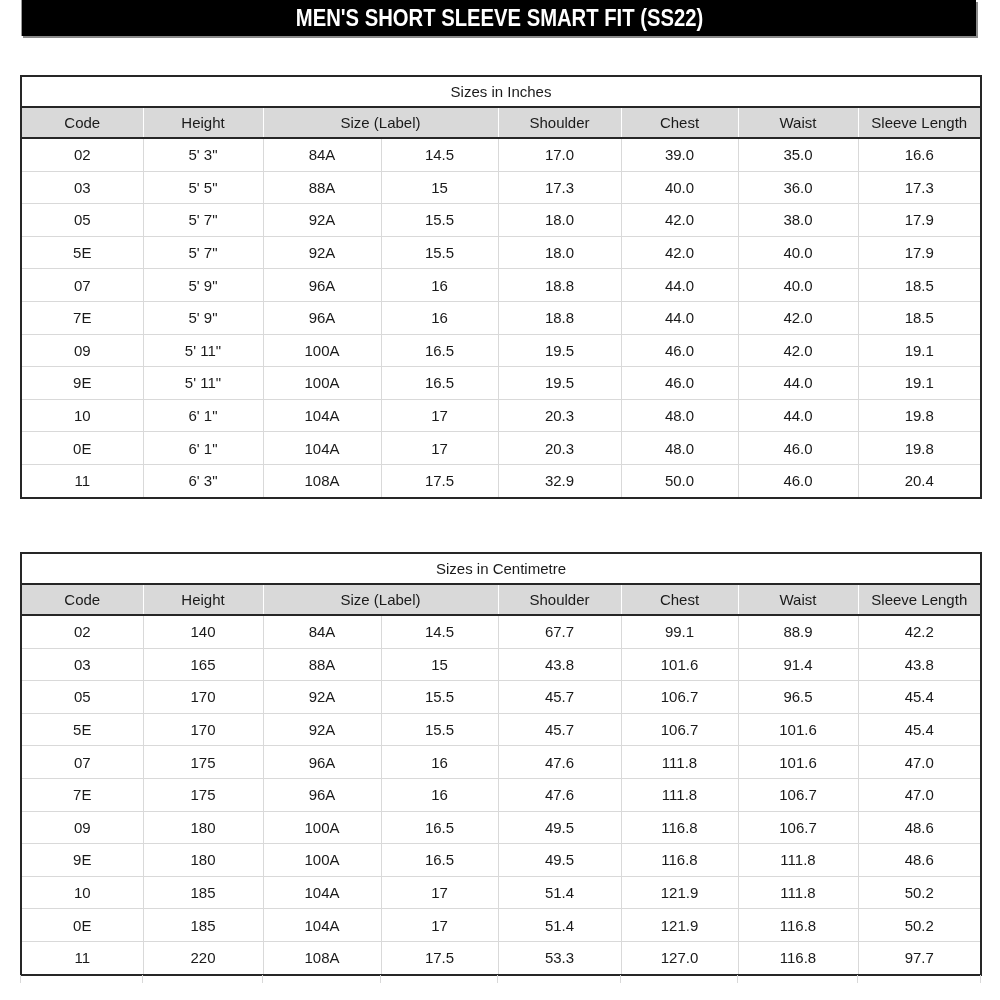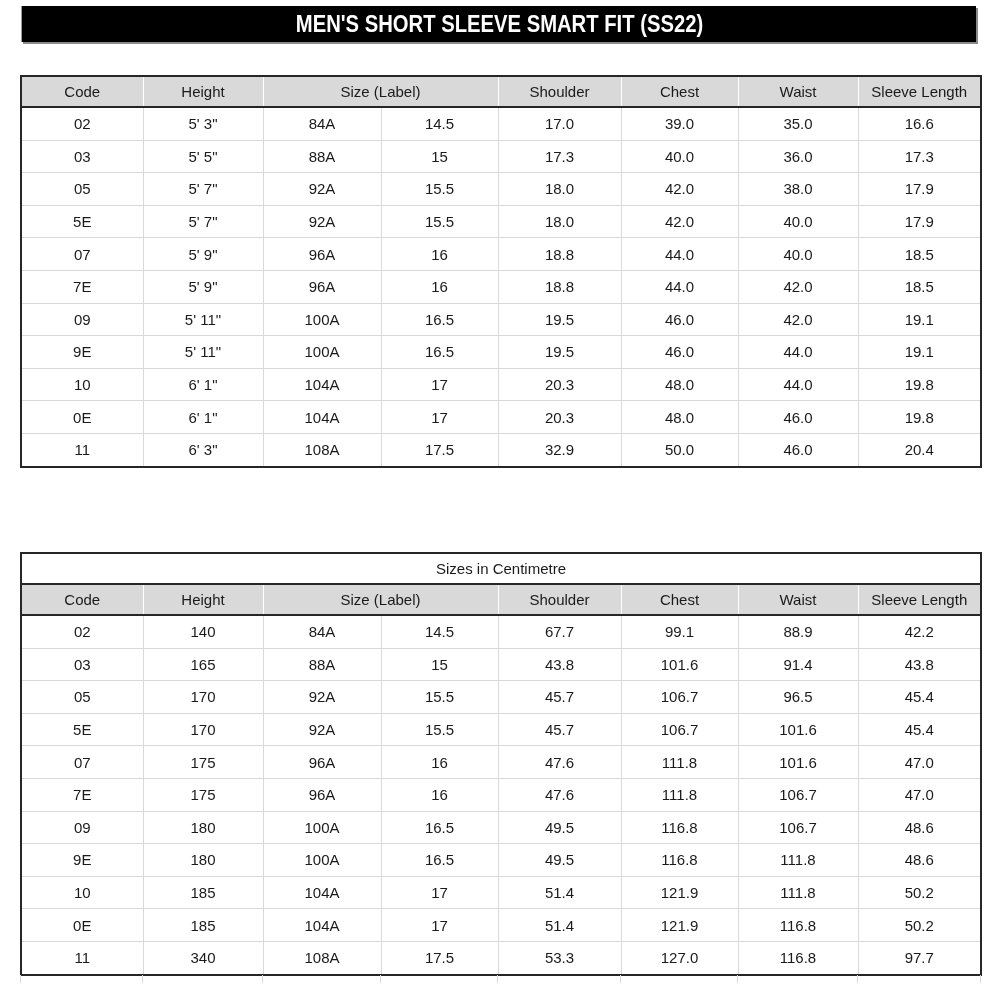--- a/index.html
+++ b/index.html
@@ -9,21 +9,21 @@
     height: 1000px;
     background: #ffffff;
     overflow: hidden;
     font-family: "Liberation Sans", sans-serif;
     color: #1a1a1a;
   }
   
   .title-bar {
     position: absolute;
     left: 21px;
-    top: 6px;
+    top: 0;
     width: 954px;
     height: 36px;
     background: #000000;
     border-left: 1px solid #9a9a9a;
     box-shadow: 2px 2px 0 #8a8a8a;
     display: flex;
     align-items: center;
     justify-content: center;
   }
   .title-bar .bar-text {
@@ -131,20 +131,23 @@
     <col class="c1">
       <col class="c2">
       <col class="c3">
       <col class="c4">
     <col class="c5">
       <col class="c6">
       <col class="c7">
       <col class="c8">
   </colgroup>
   <thead>
+    <tr class="title-row">
+      <th colspan="8">Sizes in Inches</th>
+    </tr>
     <tr class="header-row">
         <th>Code</th>
         <th>Height</th>
         <th colspan="2">Size (Label)</th>
         <th>Shoulder</th>
         <th>Chest</th>
         <th>Waist</th>
         <th>Sleeve Length</th>
       </tr>
   </thead>
@@ -383,21 +386,21 @@
         <td>185</td>
         <td>104A</td>
         <td>17</td>
         <td>51.4</td>
         <td>121.9</td>
         <td>116.8</td>
         <td>50.2</td>
       </tr>
       <tr>
         <td>11</td>
-        <td>340</td>
+        <td>220</td>
         <td>108A</td>
         <td>17.5</td>
         <td>53.3</td>
         <td>127.0</td>
         <td>116.8</td>
         <td>97.7</td>
       </tr>
     </tbody>
 </table>
 

